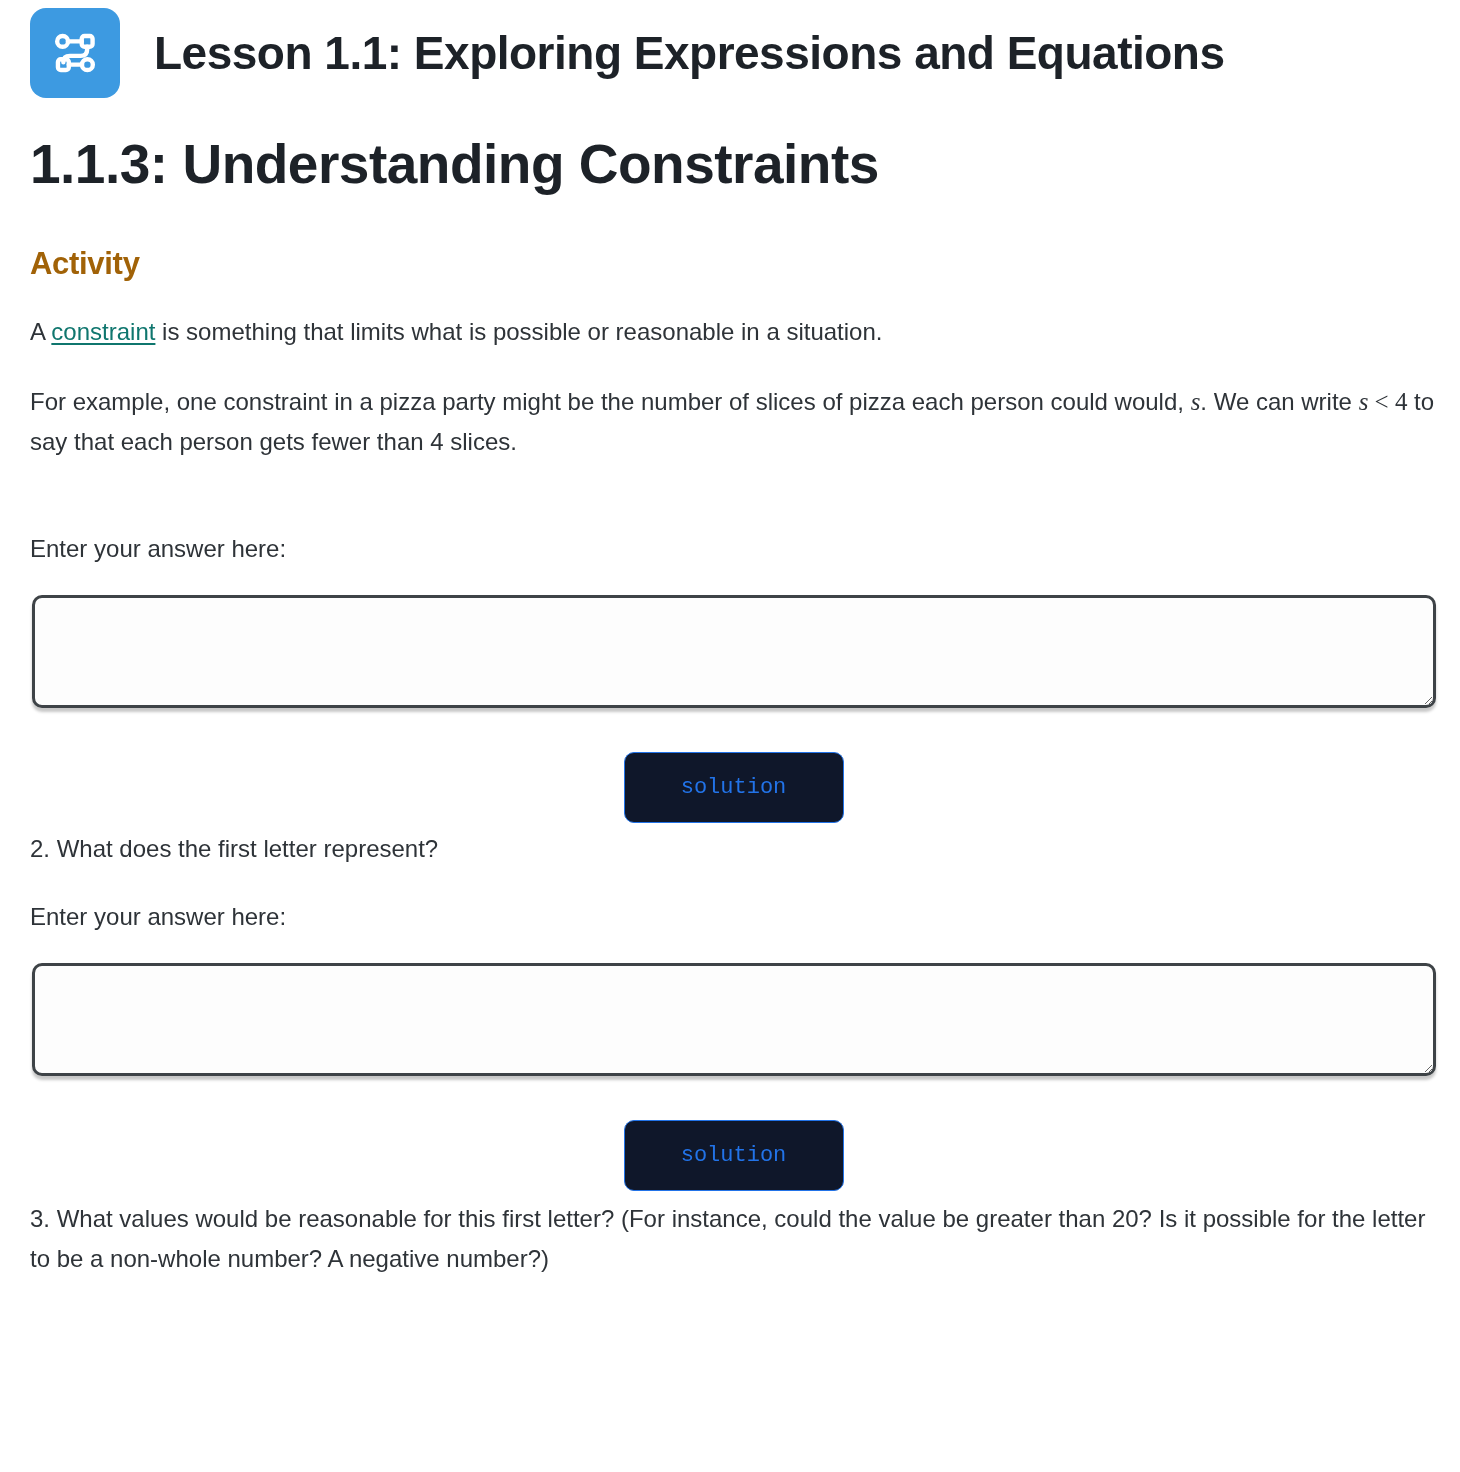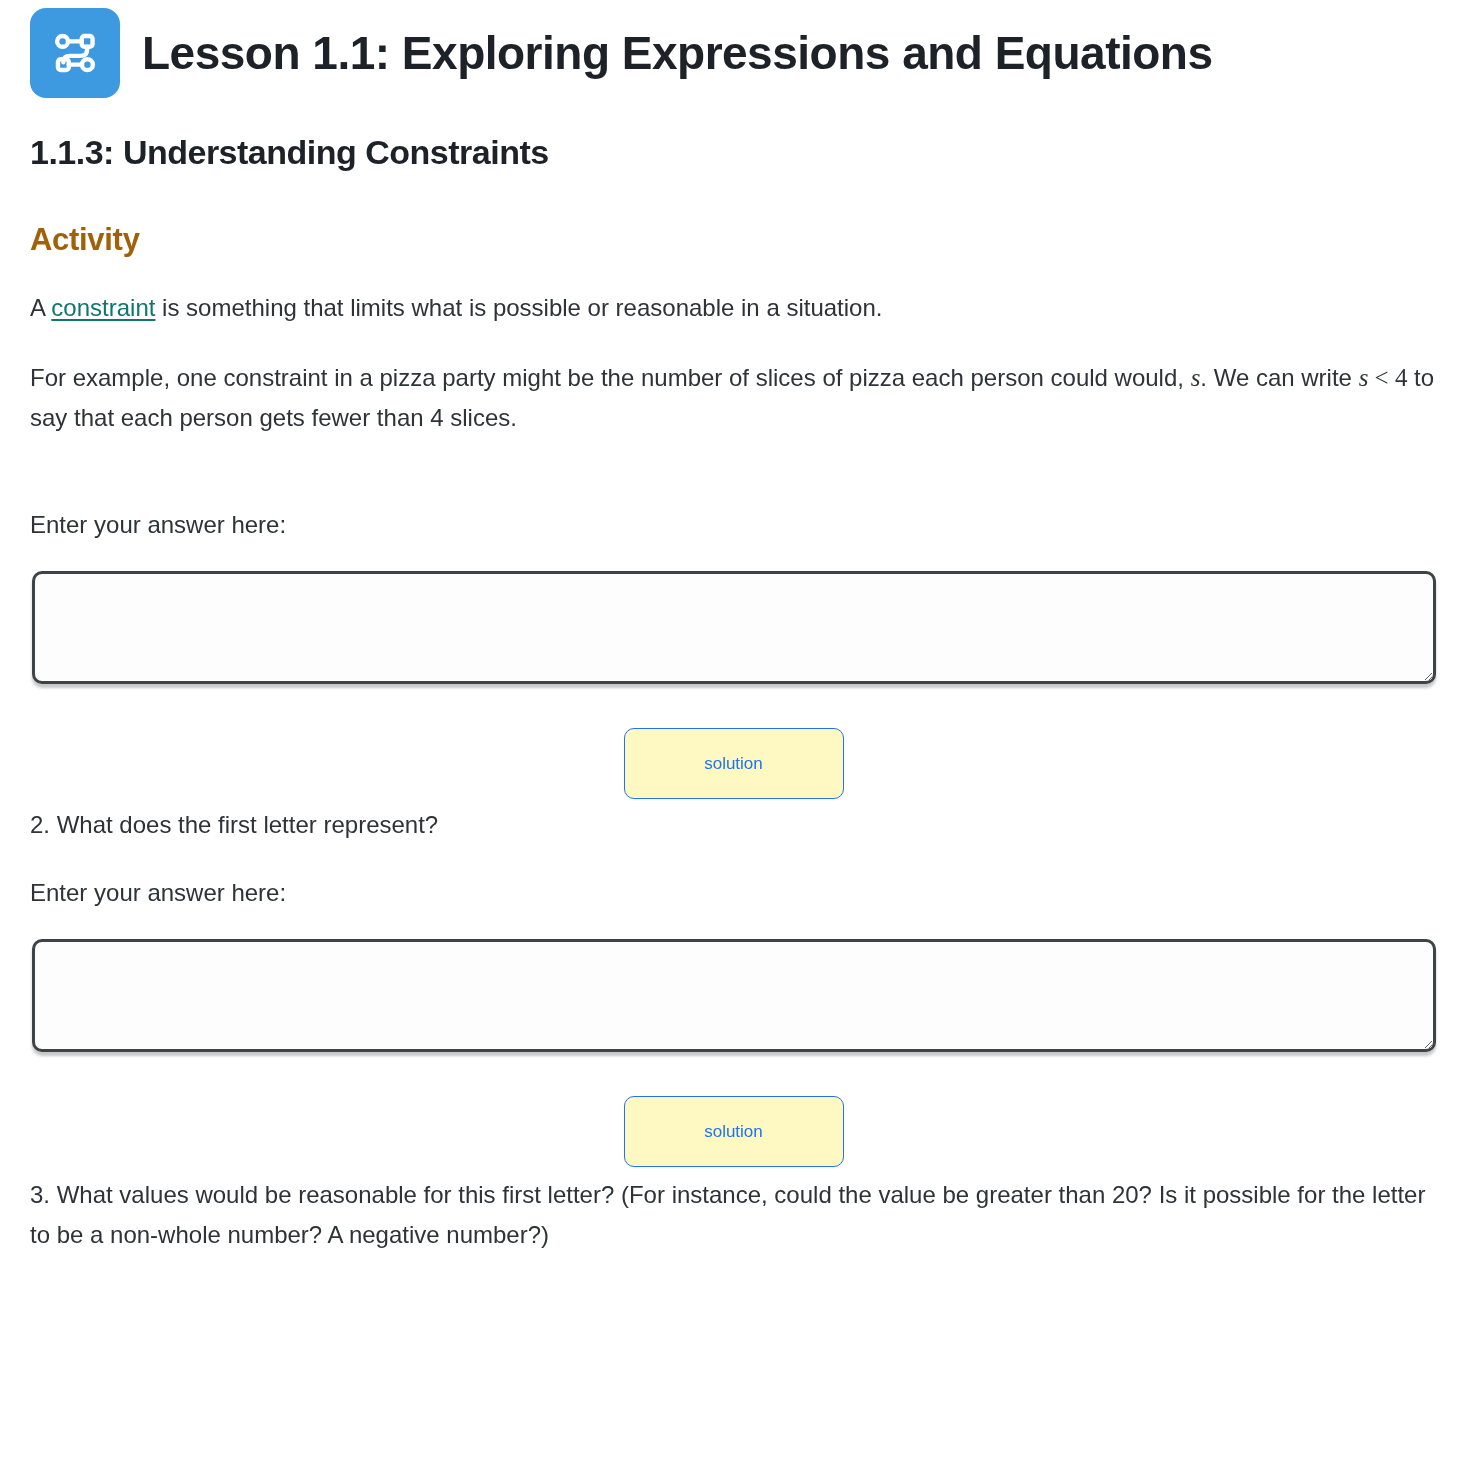--- a/index.html
+++ b/index.html
@@ -7,34 +7,34 @@
   body {
     width: 1460px; height: 1472px; overflow: hidden;
     font-family: "Liberation Sans", sans-serif;
     color: #2e3338;
     font-size: 24px;
     line-height: 40px;
   }
   .page { padding: 8px 23px 0 30px; }
 
   
-  .lesson-header { display: flex; align-items: center; gap: 22px; margin: 0; }
+  .lesson-header { display: flex; align-items: center; gap: 34px; margin: 0; }
   .lesson-icon {
     width: 90px; height: 90px; flex: 0 0 90px;
     background: #3d9ae1; border-radius: 16px;
     display: flex; align-items: center; justify-content: center;
   }
   .lesson-icon svg { width: 62px; height: 62px; display: block; }
   h1.lesson-title {
     margin: 0; font-size: 46px; line-height: 1.1; font-weight: 700;
     color: #1d2228; letter-spacing: -0.5px;
   }
 
   h2.section-title {
-    margin: 35px 0 0 0; font-size: 34px; line-height: 1.15; font-weight: 700;
+    margin: 35px 0 0 0; font-size: 55px; line-height: 1.15; font-weight: 700;
     color: #1d2228; letter-spacing: -0.5px;
   }
   h3.activity-title {
     margin: 50px 0 0 0; font-size: 31px; line-height: 36px; font-weight: 700;
     color: #a16207; letter-spacing: -0.3px;
   }
 
   p.body-text { margin: 30px 0 0 0; }
 
   a.term-link { color: #0f766e; text-decoration: underline; text-underline-offset: 3px; }
@@ -60,23 +60,23 @@
     box-shadow: 0 4px 3px rgba(0,0,0,0.22);
     resize: vertical;
     font: inherit; color: inherit; padding: 8px 12px;
     background: #fdfdfd;
     outline: none;
   }
 
   .solution-row { margin-top: 44px; text-align: center; }
   button.solution-btn {
     width: 220px; height: 71px;
-    background: #fef9c3; color: #2273e8;
+    background: #0f172a; color: #2273e8;
     border: 1.5px solid #2273e8; border-radius: 10px;
-    font-family: Liberation Sans, sans-serif; font-size: 17px;
+    font-family: Liberation Mono, monospace; font-size: 22px;
     cursor: pointer;
   }
 
   p.question-prompt-long { margin: 8px 0 0 0; }
 </style>
 </head>
 <body>
 
 <div class="page">
 

